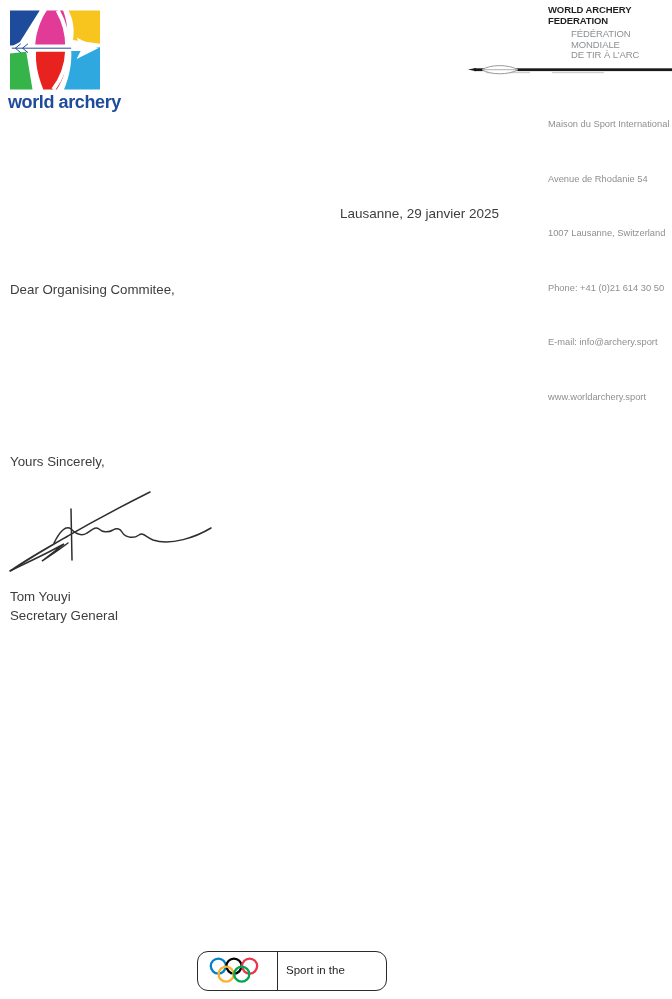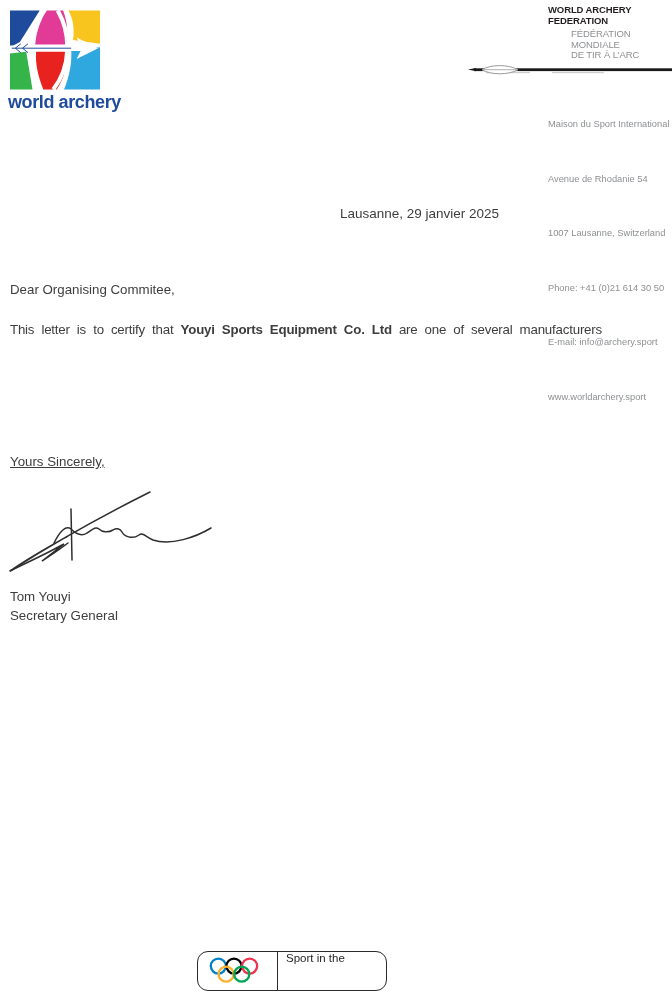--- a/index.html
+++ b/index.html
@@ -38,36 +38,36 @@
 
   .para1 {
     position: absolute; left: 10px; top: 320px; width: 592px;
     font-size: 13.3px; line-height: 19.4px; letter-spacing: -0.2px;
   }
   .jline { text-align: justify; text-align-last: justify; white-space: nowrap; }
   .lline { text-align: left; }
   .b { font-weight: bold; }
 
   .para2   { position: absolute; left: 10px; top: 418px; font-size: 13.3px; letter-spacing: -0.2px; }
-  .closing { position: absolute; left: 10px; top: 454px; font-size: 13.3px; text-decoration: underline; }
+  .closing { position: absolute; left: 10px; top: 454px; font-size: 13.3px; }
 
   .signature-svg { position: absolute; left: 2px; top: 483px; width: 215px; height: 95px; }
 
   .sig-name  { position: absolute; left: 10px; top: 589px; font-size: 13.3px; }
   .sig-title { position: absolute; left: 10px; top: 608px; font-size: 13.3px; }
 
   
   .badge {
     position: absolute; left: 197px; top: 951px; width: 188px; height: 38px;
     border: 1.6px solid #2b2b2b; border-radius: 11px;
     display: flex; align-items: stretch;
   }
   .badge-rings { display: flex; align-items: center; padding: 0 8px 0 9px; }
   .badge-divider { width: 0; border-left: 1.6px solid #2b2b2b; }
-  .badge-text { display: flex; flex-direction: row; justify-content: center; padding-left: 8px; }
+  .badge-text { display: flex; flex-direction: column; justify-content: center; padding-left: 8px; }
   .badge-text div { font-size: 11.5px; line-height: 13.5px; color: #231f20; }
 </style>
 </head>
 <body>
 
 <div class="page">
 
   <svg class="logo-square" viewBox="0 0 100 88" xmlns="http://www.w3.org/2000/svg">
     <polygon fill="#1e4b9b" points="0,0 33,0 11,35 0,41"></polygon>
     <path fill="#e23a97" d="M41,0 L59,0 C64,13 65,27 61,38 L28,38 C29,24 34,10 41,0 Z"></path>
@@ -111,21 +111,20 @@
     <div>Phone: +41 (0)21 614 30 50</div>
     <div>E-mail: info@archery.sport</div>
     <div>www.worldarchery.sport</div>
   </div>
 
   <div class="date-line">Lausanne, 29 janvier 2025</div>
 
   <div class="greeting">Dear Organising Commitee,</div>
 
   <div class="para1">
-    <div class="jline"><span>This letter is to certify that </span><span class="b">Youyi Sports Equipment Co. Ltd</span><span> are one of several manufacturers</span></div>
   </div>
 
 
   <div class="closing">Yours Sincerely,</div>
 
   <svg class="signature-svg" viewBox="0 0 215 95" xmlns="http://www.w3.org/2000/svg">
     <g fill="none" stroke="#2e2e2e" stroke-width="1.5" stroke-linecap="round">
       <path d="M148 9 C118 24 58 56 8 88 C28 74 50 62 66 53"></path>
       <path d="M8 88 C26 79 46 70 62 61 L40 78 C48 73 58 66 66 60"></path>
       <path d="M69 26 L70 77"></path>

